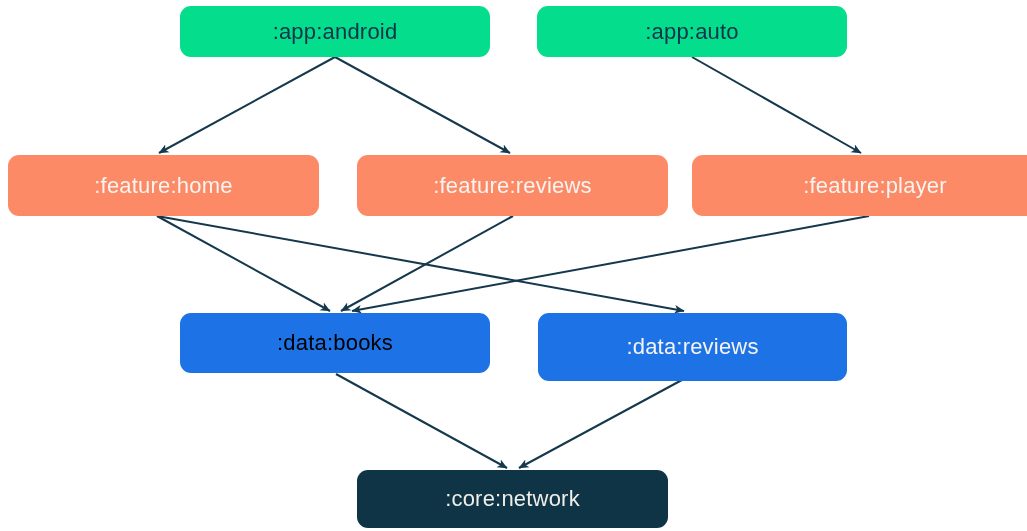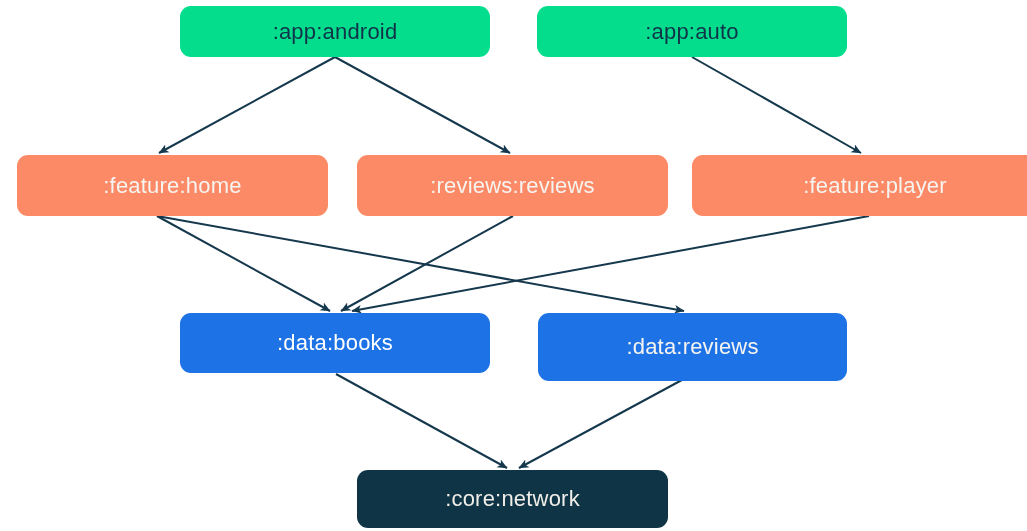--- a/index.html
+++ b/index.html
@@ -19,21 +19,21 @@
     display:flex;align-items:center;justify-content:center;
     border-radius:11px;
     font-size:22px;
     letter-spacing:.2px;
     box-sizing:border-box;
     white-space:nowrap;
   }
   
   .n-app-android    {left:180px; top:6px;   width:310px; height:51px;}
   .n-app-auto       {left:537px; top:6px;   width:310px; height:51px;}
-  .n-feature-home   {left:17px;   top:155px; width:311px; height:61px;}
+  .n-feature-home   {left:8px;   top:155px; width:311px; height:61px;}
   .n-feature-reviews{left:357px; top:155px; width:311px; height:61px;}
   .n-feature-player {left:692px; top:155px; width:366px; height:61px;}
   .n-data-books     {left:180px; top:313px; width:310px; height:60px;}
   .n-data-reviews   {left:538px; top:313px; width:309px; height:68px;}
   .n-core-network   {left:357px; top:470px; width:311px; height:58px;}
 </style>
 </head>
 <body>
 
 <div class="canvas">
@@ -63,28 +63,28 @@
 
   <div class="node n-app-auto" style="background: rgb(4, 222, 140); color: rgb(17, 51, 73);">
     <span>:app:auto</span>
   </div>
 
   <div class="node n-feature-home" style="background: rgb(252, 138, 102); color: rgb(246, 244, 240);">
     <span>:feature:home</span>
   </div>
 
   <div class="node n-feature-reviews" style="background: rgb(252, 138, 102); color: rgb(246, 244, 240);">
-    <span>:reviews:reviews</span>
+    <span>:feature:reviews</span>
   </div>
 
   <div class="node n-feature-player" style="background: rgb(252, 138, 102); color: rgb(246, 244, 240);">
     <span>:feature:player</span>
   </div>
 
-  <div class="node n-data-books" style="background: rgb(29, 115, 230); color: #ffffff;">
+  <div class="node n-data-books" style="background: rgb(29, 115, 230); color: #000000;">
     <span>:data:books</span>
   </div>
 
   <div class="node n-data-reviews" style="background: rgb(29, 115, 230); color: rgb(246, 244, 240);">
     <span>:data:reviews</span>
   </div>
 
   <div class="node n-core-network" style="background: rgb(14, 52, 70); color: rgb(240, 238, 232); text-align: right;">
     <span>:core:network</span>
   </div>

